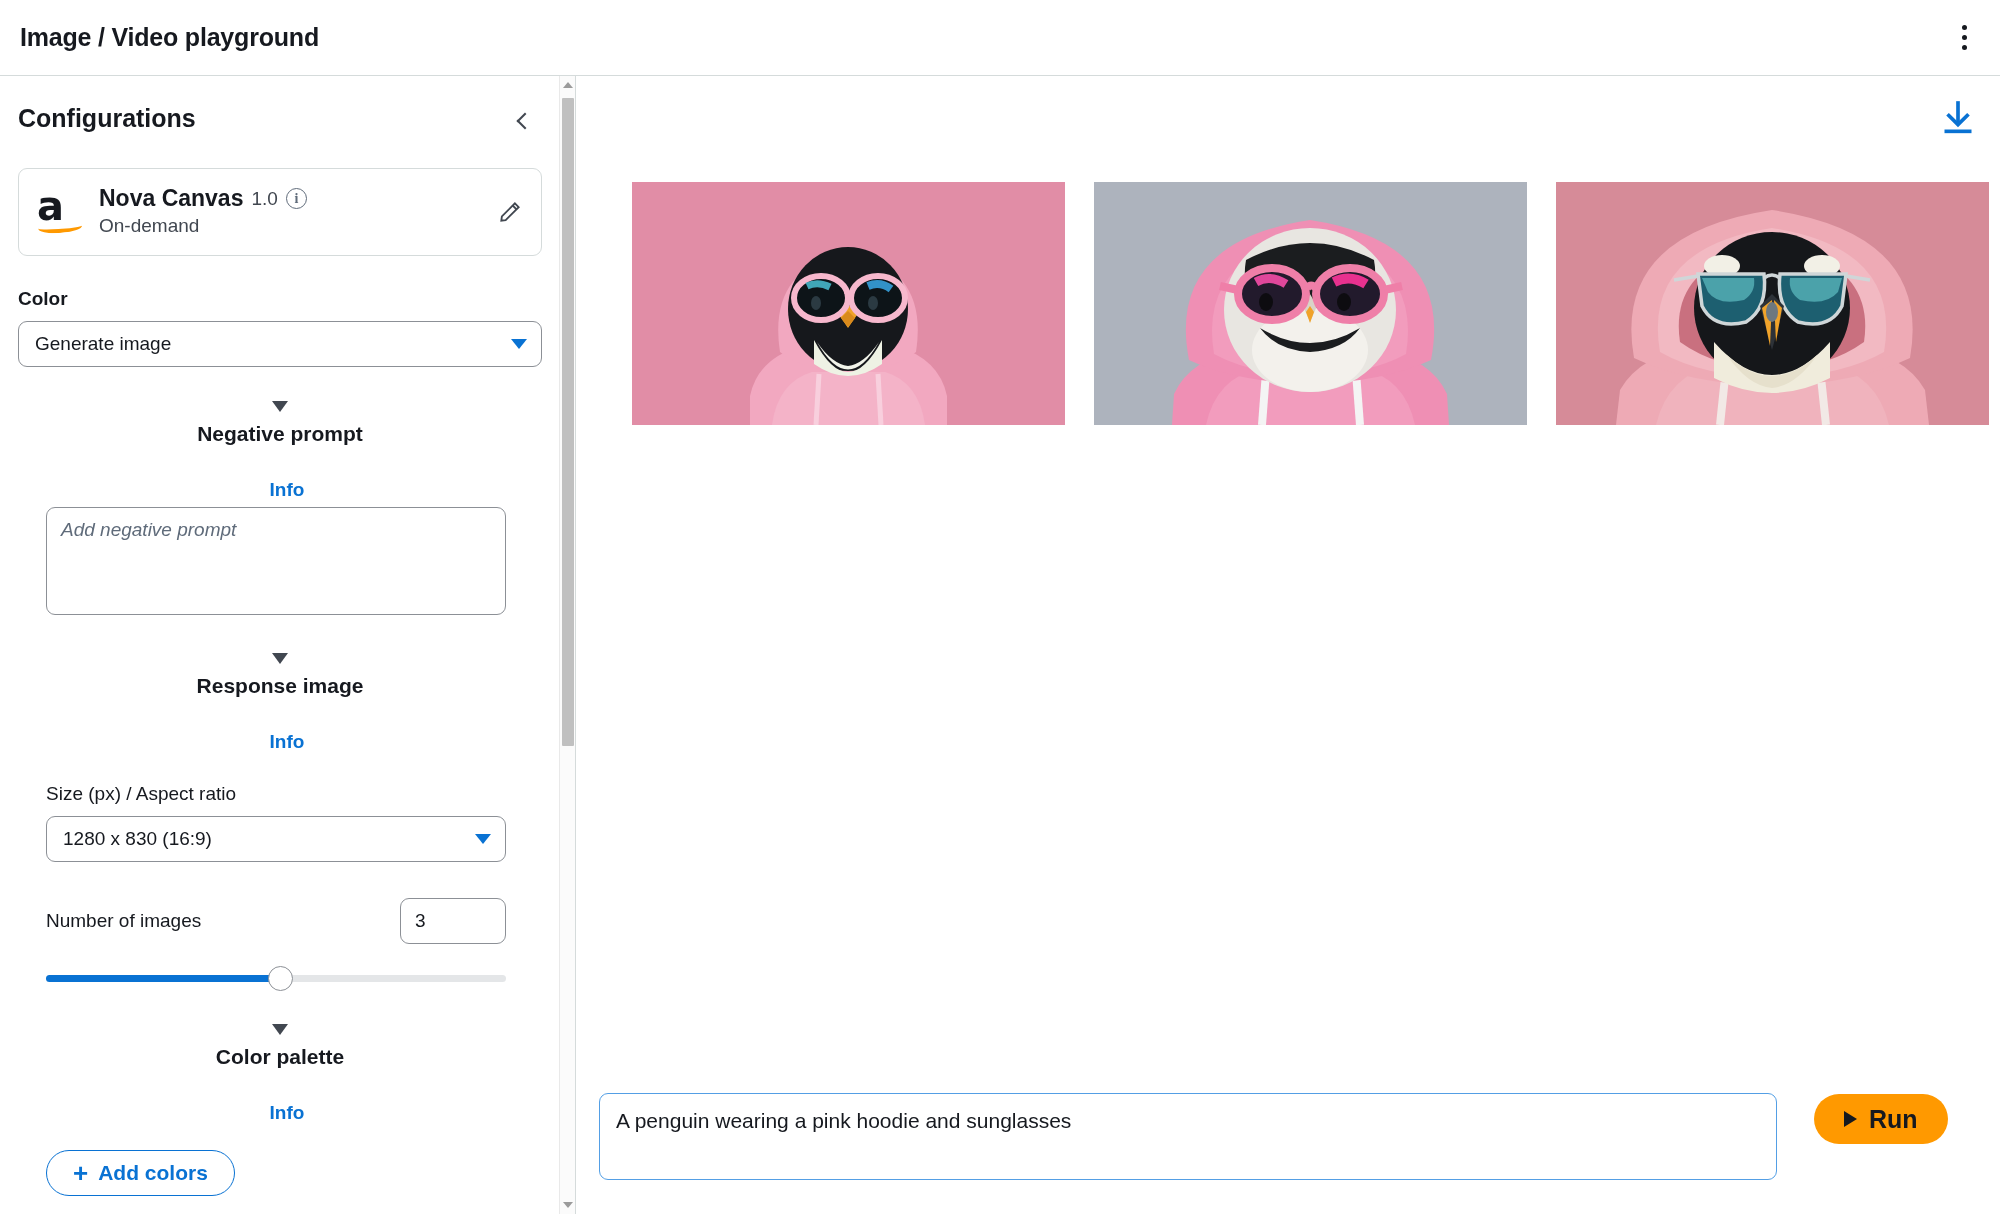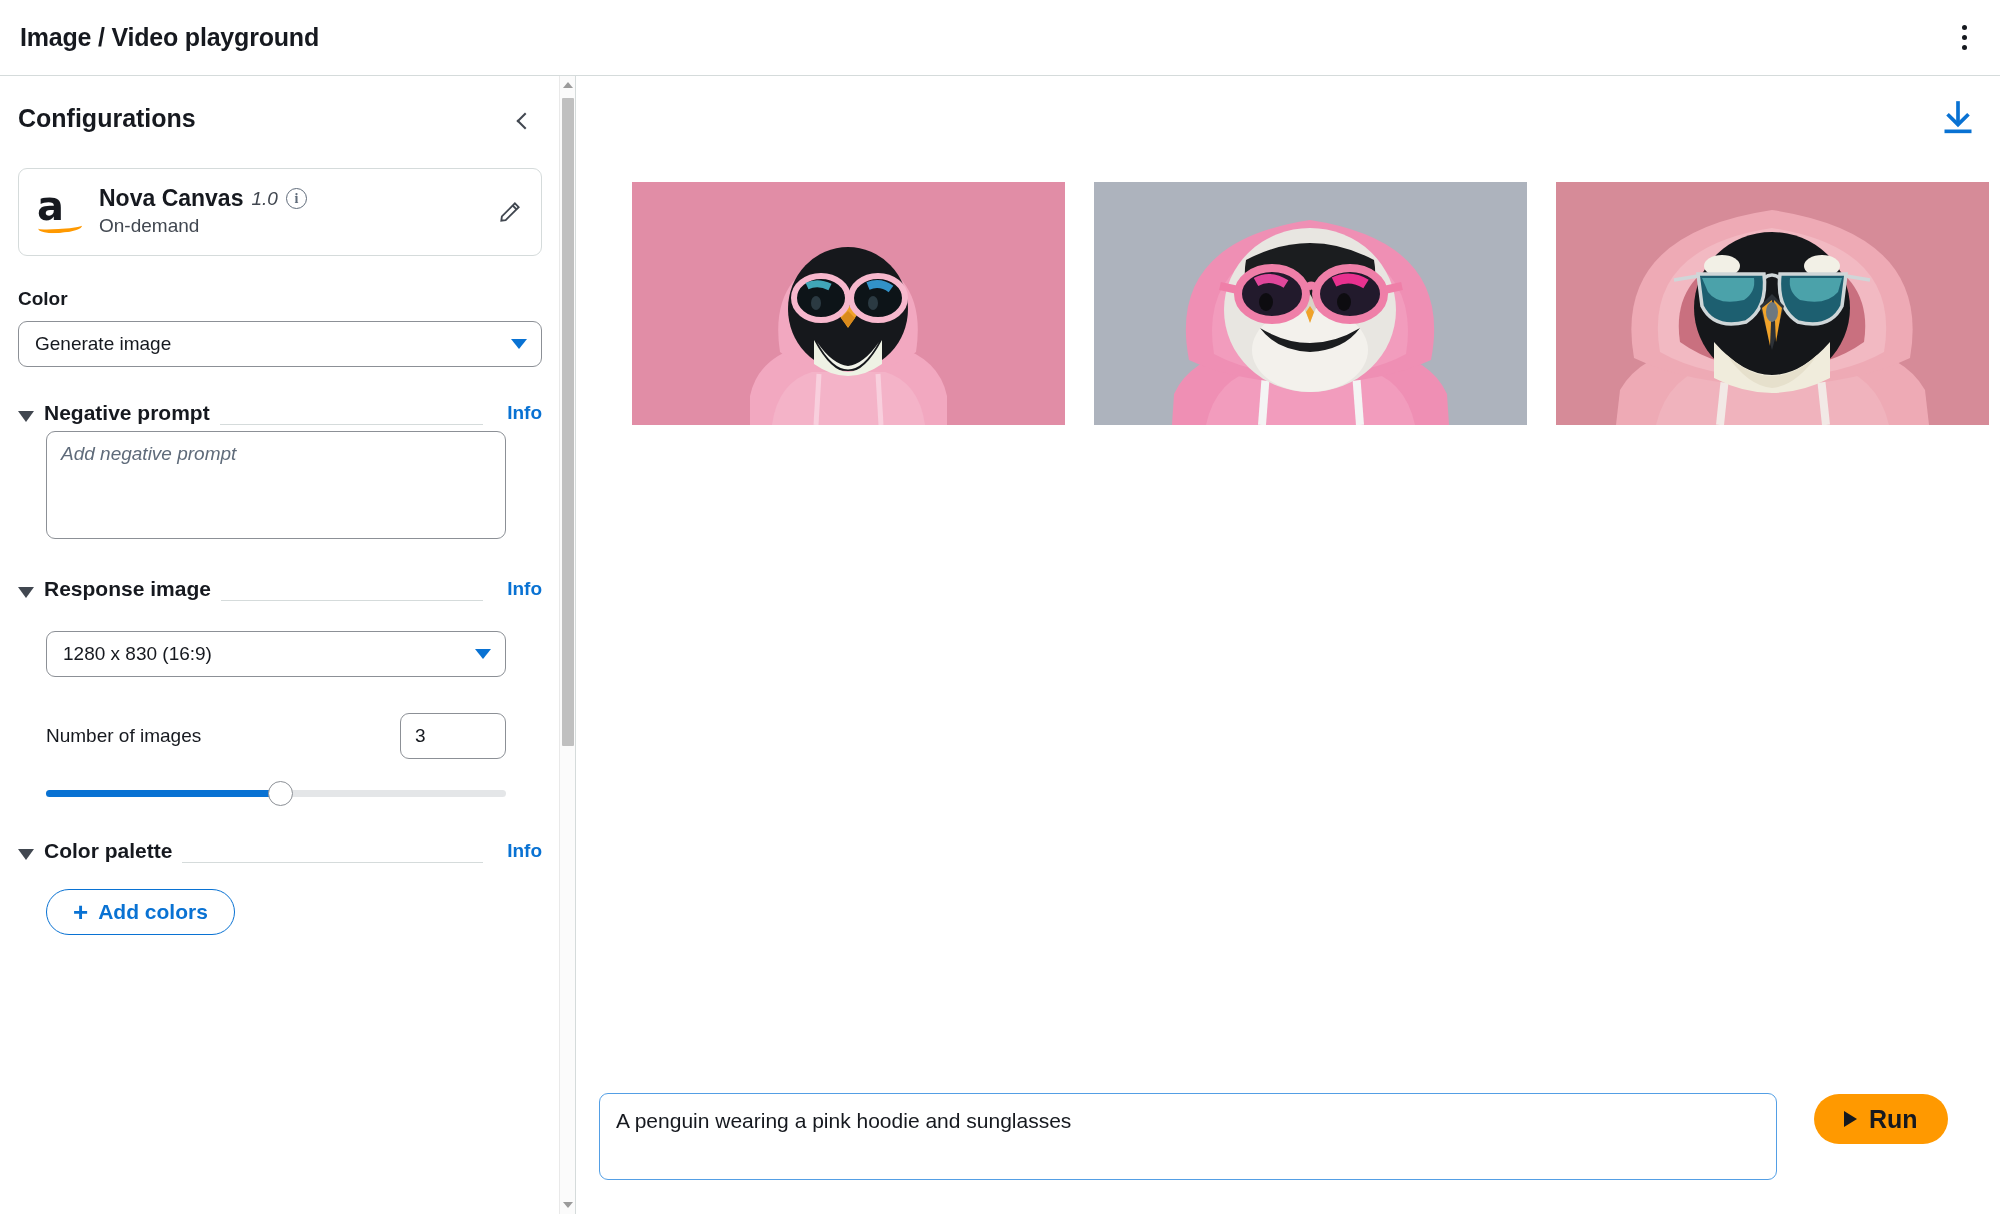--- a/index.html
+++ b/index.html
@@ -72,21 +72,21 @@
     font-family: "DejaVu Sans", sans-serif; color: #16191f;
   }
   .amz-logo .smile {
     position: absolute; left: 1px; bottom: 0px; width: 44px; height: 13px;
     border-bottom: 4px solid #ff9900; border-radius: 0 0 46% 46%;
     transform: rotate(-4deg);
   }
   .model-text { flex: 1 1 auto; }
   .model-row1 { display: flex; align-items: center; gap: 8px; }
   .model-name { font-size: 23px; font-weight: 700; color: #16191f; }
-  .model-ver { font-size: 19px; font-style: italic; color: #414750; }
+  .model-ver { font-size: 19px; color: #414750; }
   .info-circle {
     width: 21px; height: 21px; border-radius: 50%; border: 1.6px solid #5f6b7a;
     display: flex; align-items: center; justify-content: center;
     font-size: 14px; font-weight: 700; color: #5f6b7a; cursor: pointer;
     font-family: "Liberation Serif", serif; line-height: 1;
   }
   .model-sub { font-size: 19px; color: #414750; margin-top: 3px; }
   .pencil { width: 26px; height: 26px; flex: 0 0 auto; margin-top: 14px; cursor: pointer; }
 
   
@@ -101,20 +101,21 @@
   }
   .select-value { flex: 1 1 auto; font-size: 19px; color: #16191f; }
   .caret-down {
     width: 0; height: 0; border-left: 8px solid transparent; border-right: 8px solid transparent;
     border-top: 10px solid #0972d3;
   }
 
   .section-head {
     display: flex; align-items: center; gap: 10px;
     margin-top: 34px;
+    flex-direction: column;
   }
   .tri-down {
     width: 0; height: 0; border-left: 8px solid transparent; border-right: 8px solid transparent;
     border-top: 11px solid #414750; cursor: pointer; flex: 0 0 auto;
   }
   .section-title {
     font-size: 21px; font-weight: 700; color: #16191f;
     flex: 0 0 auto; padding-bottom: 6px;
   }
   .section-rule {
@@ -302,20 +303,21 @@
 
       
       <div class="section-head">
         <span class="tri-down"></span>
         <span class="section-title">Response image</span>
         <span class="section-rule"></span>
         <span class="info-link">Info</span>
       </div>
 
       <div class="sub-block">
+        <div class="field-label-plain">Size (px) / Aspect ratio</div>
         <div class="select-box" style="width:460px">
           <span class="select-value">1280 x 830 (16:9)</span>
           <span class="caret-down"></span>
         </div>
       </div>
 
       <div class="num-row" style="width:460px">
         <span class="num-label">Number of images</span>
         <input class="num-input" value="3" style="">
       </div>

